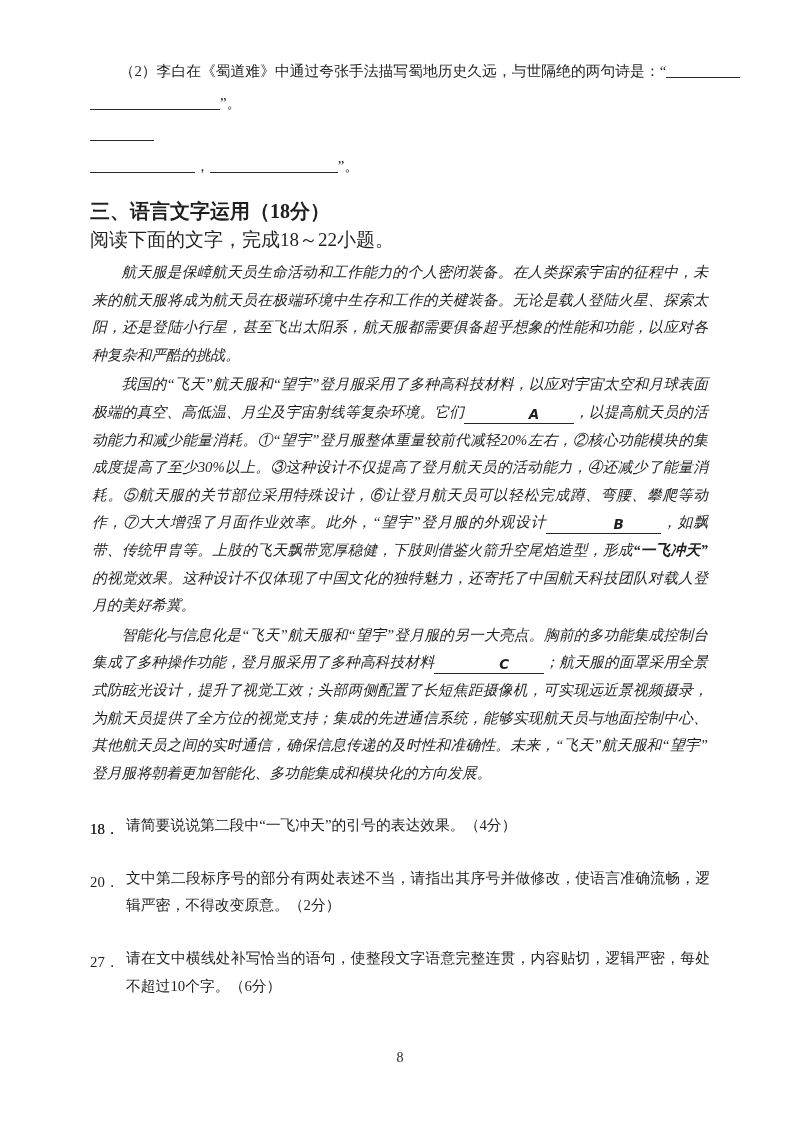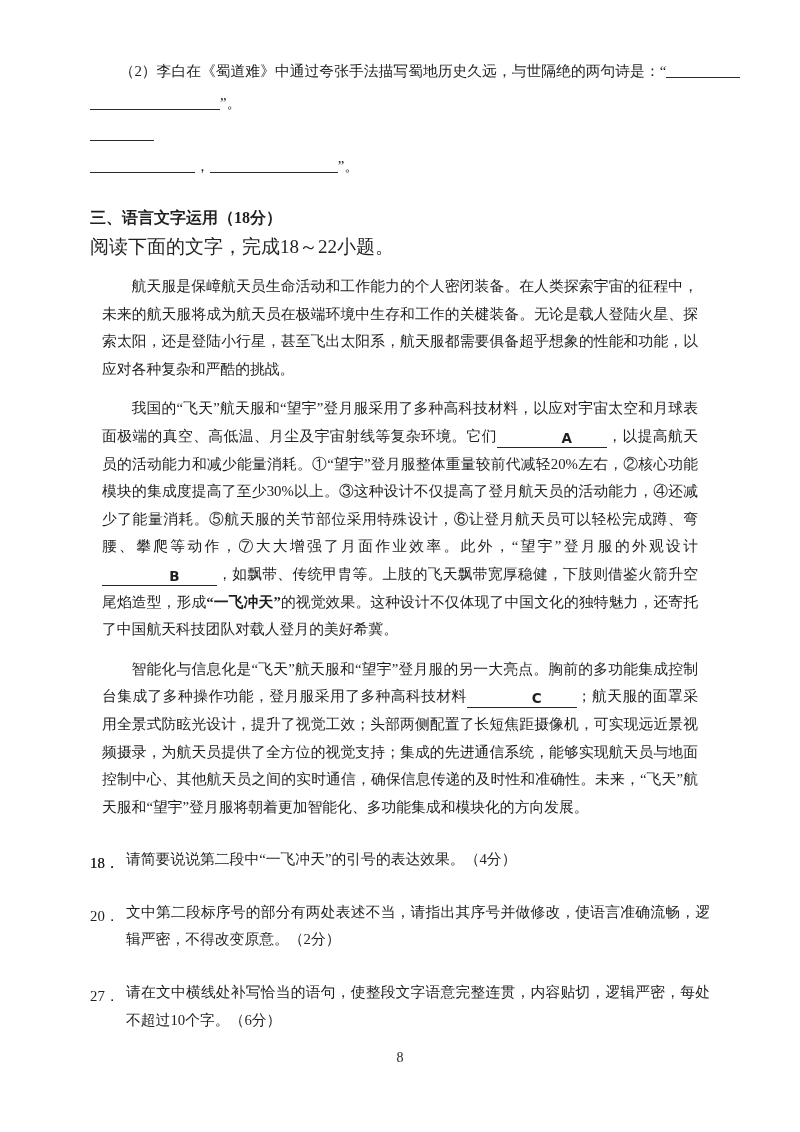--- a/index.html
+++ b/index.html
@@ -34,35 +34,36 @@
     text-align:center;
     font-family:"DejaVu Sans","Liberation Sans",sans-serif;
     font-weight:600;
     font-size:13.5px;
     height:18px;
     line-height:18px;
     vertical-align:-2px;
   }
   .section-heading {
     font-weight:700;
-    font-size:16px;
+    font-size:20px;
     line-height:30px;
-    margin-top:21px;
+    margin-top:14px;
   }
   .intro-line {
     font-size:19px;
     line-height:28px;
   }
   .passage { margin-top:5px; }
   .para {
-    margin:12px;
+    margin:2px;
     font-size:14.8px;
     line-height:27.6px;
     text-align:justify;
     text-indent:2em;
+    font-style:italic;
   }
   .bold-run { font-weight:700; }
   .questions { margin-top:14px; }
   .question {
     position:relative;
     padding-left:36px;
     font-size:14.8px;
     line-height:27.6px;
     text-align:justify;
     margin-bottom:25px;

